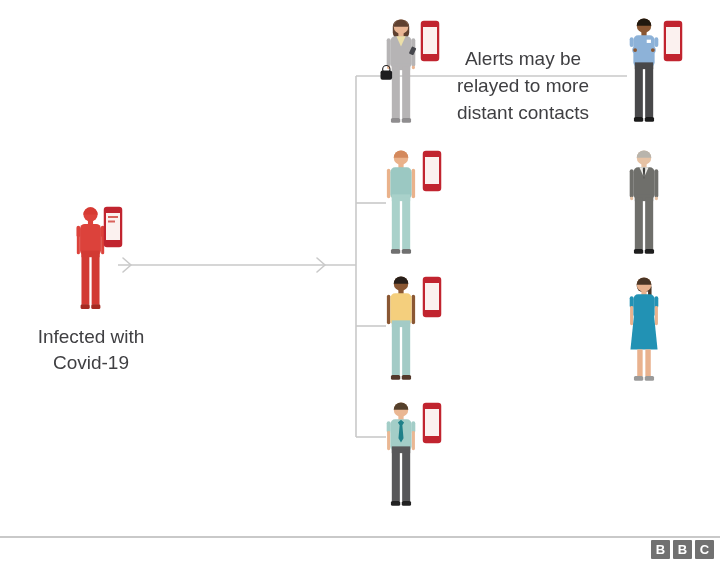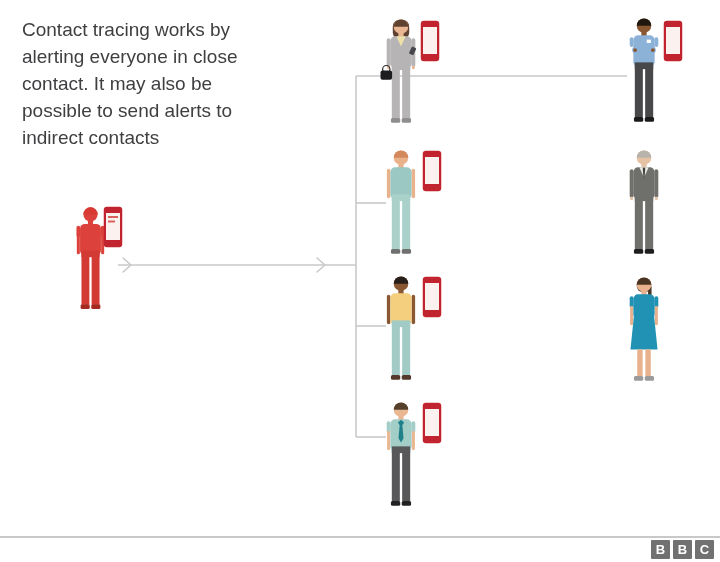--- a/index.html
+++ b/index.html
@@ -28,25 +28,25 @@
       <polyline points="123,258 131,265 123,272" stroke-linecap="round" stroke-linejoin="round"></polyline>
       <polyline points="317,258 325,265 317,272" stroke-linecap="round" stroke-linejoin="round"></polyline>
       <path d="M356 76 V437"></path>
       <path d="M356 76 H627"></path>
       <path d="M356 203 H386"></path>
       <path d="M356 326 H386"></path>
       <path d="M356 437 H386"></path>
     </g>
   </svg>
 
-  <div class="label txt" style="left:22px;top:16px;width:330px;">Contact tracing works by
-alerting everyone in close
-contact. It may also be
-possible to send alerts to
-indirect contacts</div>
+  <div class="label txt center" style="left:5px;top:324px;width:172px;line-height:26px;">Infected with
+Covid-19</div>
+  <div class="label txt center" style="left:423px;top:45px;width:200px;">Alerts may be
+relayed to more
+distant contacts</div>
 
   <div class="fig" style="left:62px;top:204px;width:57px;height:114px;">
       <svg viewBox="0 0 60 120" xmlns="http://www.w3.org/2000/svg">
         <rect x="15.2" y="23" width="4" height="12" rx="2" fill="#dc423b"></rect>
         <rect x="15.6" y="33" width="3.2" height="20" rx="1.5" fill="#dc423b"></rect>
         <rect x="40.8" y="23" width="4" height="12" rx="2" fill="#dc423b"></rect>
         <rect x="41.199999999999996" y="33" width="3.2" height="20" rx="1.5" fill="#dc423b"></rect>
         <rect x="27.3" y="16.2" width="5.4" height="5.6" fill="#dc423b"></rect>
         <circle cx="30" cy="11" r="7.5" fill="#dc423b"></circle>
         <path d="M22.5 11a7.5 7.5 0 0 1 15 0z" fill="#d63a33"></path>

